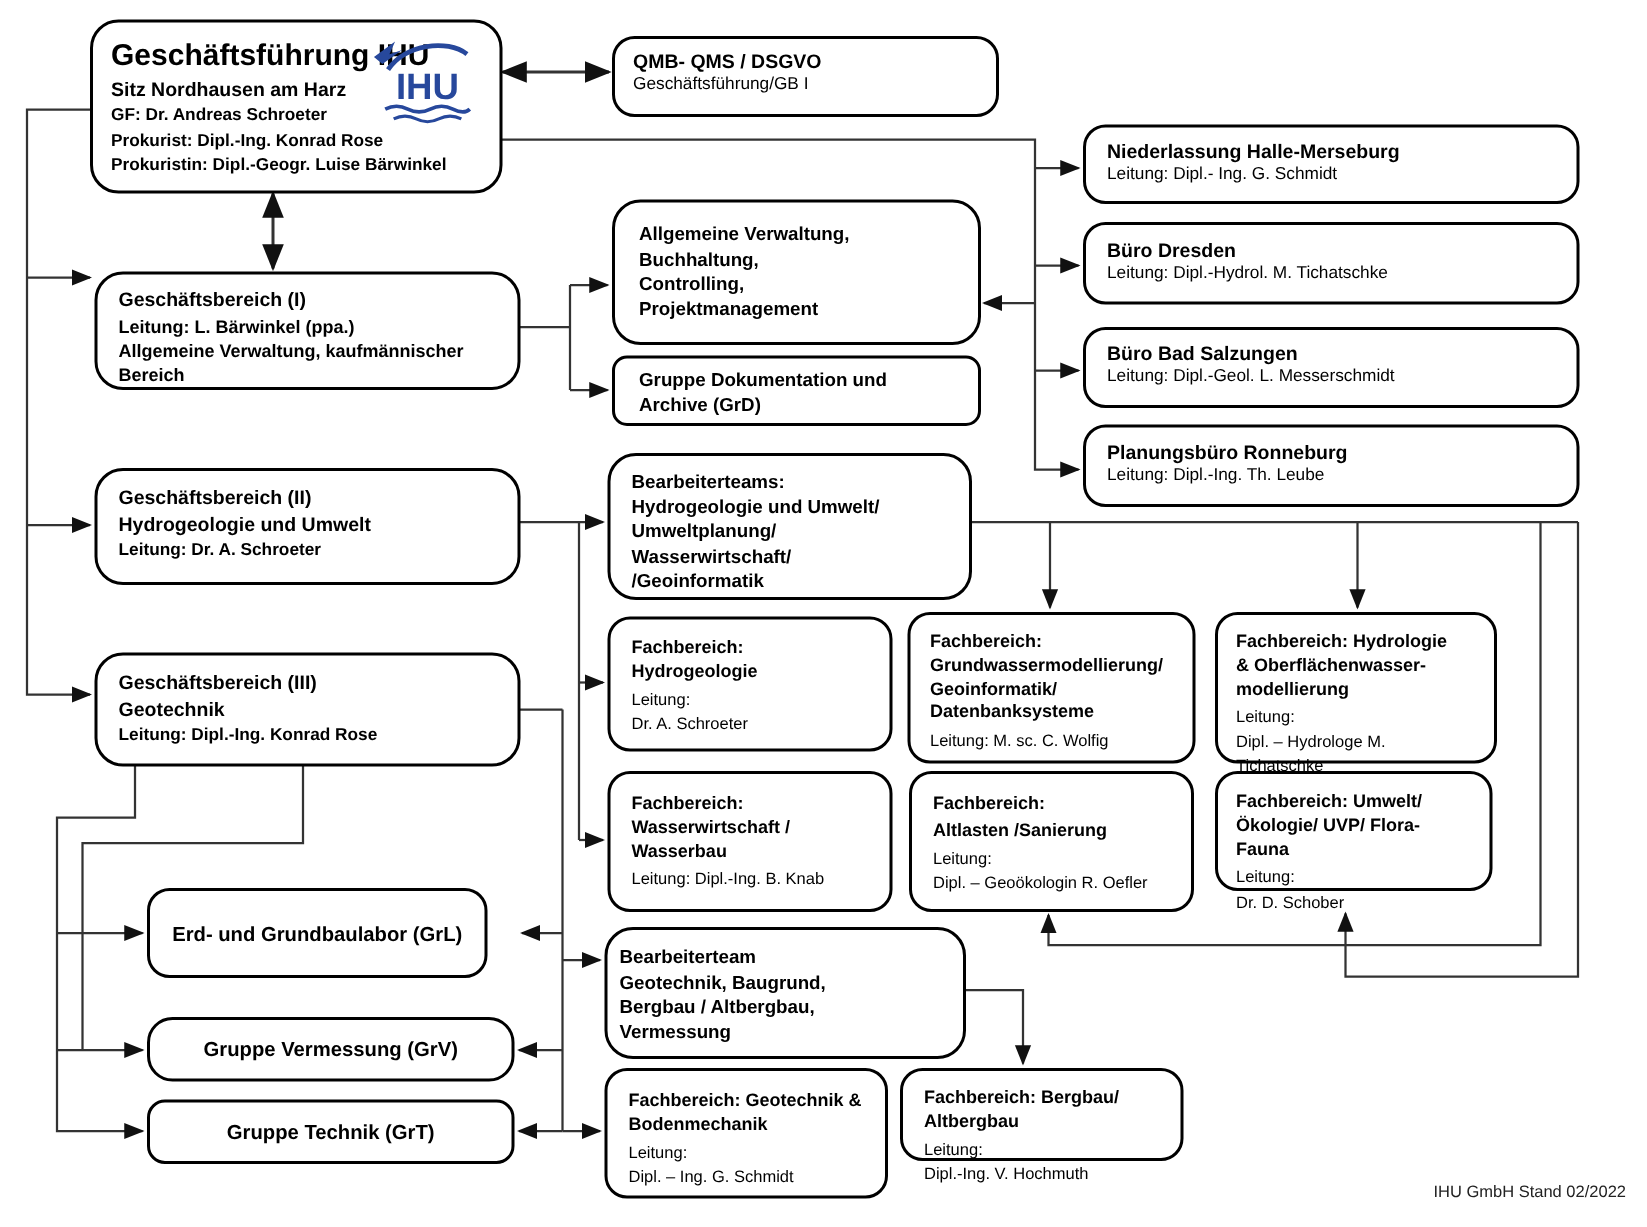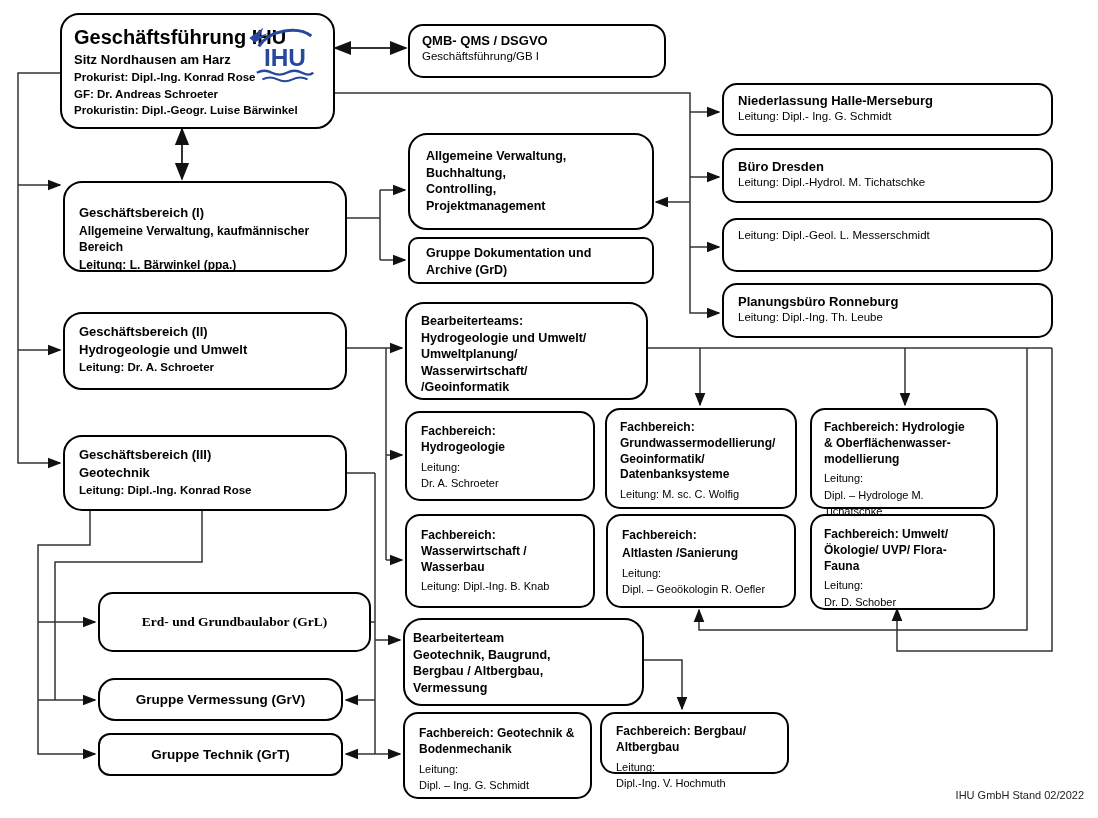--- a/index.html
+++ b/index.html
@@ -66,22 +66,22 @@
       <polyline points="644,660 682,660 682,709" fill="none" stroke="#333333" stroke-width="1.5" marker-end="url(#arr)"></polyline>
       <polyline points="90,510 90,545 38,545 38,754 95,754" fill="none" stroke="#333333" stroke-width="1.5" marker-end="url(#arr)"></polyline>
       <polyline points="38,622 95,622" fill="none" stroke="#333333" stroke-width="1.5" marker-end="url(#arr)"></polyline>
       <polyline points="38,700 95,700" fill="none" stroke="#333333" stroke-width="1.5" marker-end="url(#arr)"></polyline>
       <polyline points="202,510 202,562 55,562 55,700" fill="none" stroke="#333333" stroke-width="1.5"></polyline>
     </svg>
 
   <div class="box r18" style="left:60px;top:13px;width:275px;height:116px;padding:9px 12px;">
     <div class="t14">Geschäftsführung IHU</div>
     <div class="t13">Sitz Nordhausen am Harz</div>
+    <div class="sb11">GF: Dr. Andreas Schroeter</div>
     <div class="sb11">Prokurist: Dipl.-Ing. Konrad Rose</div>
-    <div class="sb11">GF: Dr. Andreas Schroeter</div>
     <div class="sb11">Prokuristin: Dipl.-Geogr. Luise Bärwinkel</div>
     <svg class="logo" width="80" height="62" viewBox="0 0 84 66">
       <path d="M4 17 L19 6 L15 15 L24 12 L10 22 Z" fill="#27489c"></path>
       <path d="M14 26 C 26 8, 56 4, 70 15" stroke="#27489c" stroke-width="3.4" fill="none"></path>
       <text x="42" y="47" text-anchor="middle" font-size="26" font-weight="bold" fill="#27489c">IHU</text>
       <path d="M12 54 Q 20 50 28 54 T 44 54 T 60 54 T 72 54" stroke="#27489c" stroke-width="2.6" fill="none"></path>
       <path d="M18 61 Q 26 57 34 61 T 50 61 T 66 61" stroke="#27489c" stroke-width="2.2" fill="none"></path>
     </svg>
   </div>
 
@@ -92,31 +92,32 @@
 
   <div class="box" style="left:722px;top:83px;width:331px;height:53px;padding:8px 14px;">
     <div class="t13" style="line-height:1.2">Niederlassung Halle-Merseburg</div>
     <div class="s11" style="line-height:1.3">Leitung: Dipl.- Ing. G. Schmidt</div>
   </div>
   <div class="box" style="left:722px;top:148px;width:331px;height:55px;padding:9px 14px;">
     <div class="t13" style="line-height:1.2">Büro Dresden</div>
     <div class="s11" style="line-height:1.3">Leitung: Dipl.-Hydrol. M. Tichatschke</div>
   </div>
   <div class="box" style="left:722px;top:218px;width:331px;height:54px;padding:8px 14px;">
+    <div class="t13" style="line-height:1.2">Büro Bad Salzungen</div>
     <div class="s11" style="line-height:1.3">Leitung: Dipl.-Geol. L. Messerschmidt</div>
   </div>
   <div class="box" style="left:722px;top:283px;width:331px;height:55px;padding:9px 14px;">
     <div class="t13" style="line-height:1.2">Planungsbüro Ronneburg</div>
     <div class="s11" style="line-height:1.3">Leitung: Dipl.-Ing. Th. Leube</div>
   </div>
 
-  <div class="box r18" style="left:63px;top:181px;width:284px;height:91px;padding:21px 14px;">
+  <div class="box r18" style="left:63px;top:181px;width:284px;height:79px;padding:8px 14px;">
     <div class="t13" style="margin-bottom:2px">Geschäftsbereich (I)</div>
+    <div class="t12" style="font-size:12px;margin-top:2px">Leitung: L. Bärwinkel  (ppa.)</div>
     <div class="t12" style="font-size:12px">Allgemeine Verwaltung, kaufmännischer Bereich</div>
-    <div class="t12" style="font-size:12px;margin-top:2px">Leitung: L. Bärwinkel  (ppa.)</div>
   </div>
 
   <div class="box r18" style="left:408px;top:133px;width:246px;height:97px;padding:13px 16px;">
     <div class="t12">Allgemeine Verwaltung,</div>
     <div class="t12">Buchhaltung,</div>
     <div class="t12">Controlling,</div>
     <div class="t12">Projektmanagement</div>
   </div>
 
   <div class="box" style="left:408px;top:237px;width:246px;height:47px;padding:6px 16px;border-radius:10px;">
@@ -167,34 +168,34 @@
     <div class="s10 gap2">Leitung: Dipl.-Ing. B. Knab</div>
   </div>
 
   <div class="box" style="left:606px;top:514px;width:190px;height:94px;padding:12px 14px;">
     <div class="fbh">Fachbereich:</div>
     <div class="fbh" style="margin-top:2px">Altlasten /Sanierung</div>
     <div class="s10 gap2">Leitung:</div>
     <div class="s10">Dipl. – Geoökologin R. Oefler</div>
   </div>
 
-  <div class="box" style="left:810px;top:514px;width:185px;height:96px;padding:11px 12px;">
+  <div class="box" style="left:810px;top:514px;width:185px;height:80px;padding:11px 12px;">
     <div class="fbh">Fachbereich: Umwelt/</div>
     <div class="fbh">Ökologie/ UVP/ Flora-Fauna</div>
     <div class="s10 gap2">Leitung:</div>
     <div class="s10">Dr. D. Schober</div>
   </div>
 
   <div class="box r18" style="left:63px;top:435px;width:284px;height:76px;padding:9px 14px;">
     <div class="t13">Geschäftsbereich (III)</div>
     <div class="t13">Geotechnik</div>
     <div class="sb11">Leitung: Dipl.-Ing. Konrad Rose</div>
   </div>
 
-  <div class="box center" style="left:98px;top:592px;width:273px;height:60px;font-family:Liberation Serif, serif;">
+  <div class="box center" style="left:98px;top:592px;width:227px;height:60px;">
     <div class="ctext">Erd- und Grundbaulabor (GrL)</div>
   </div>
   <div class="box center" style="left:98px;top:678px;width:245px;height:43px;border-radius:17px;">
     <div class="ctext">Gruppe Vermessung (GrV)</div>
   </div>
   <div class="box center" style="left:98px;top:733px;width:245px;height:43px;border-radius:12px;">
     <div class="ctext">Gruppe Technik (GrT)</div>
   </div>
 
   <div class="box r18" style="left:403px;top:618px;width:241px;height:88px;padding:10px 8px;">

